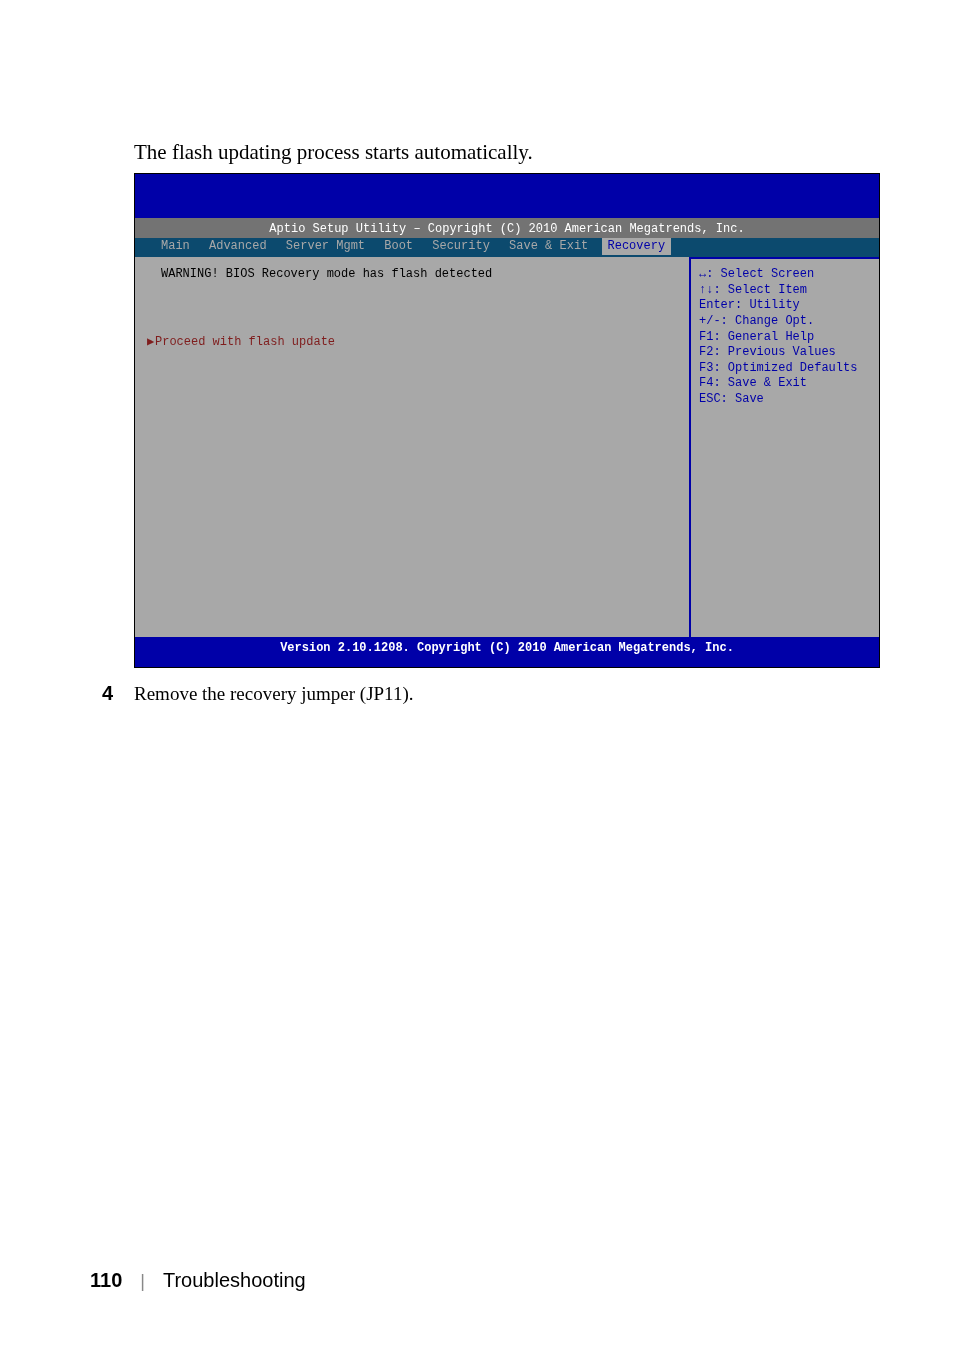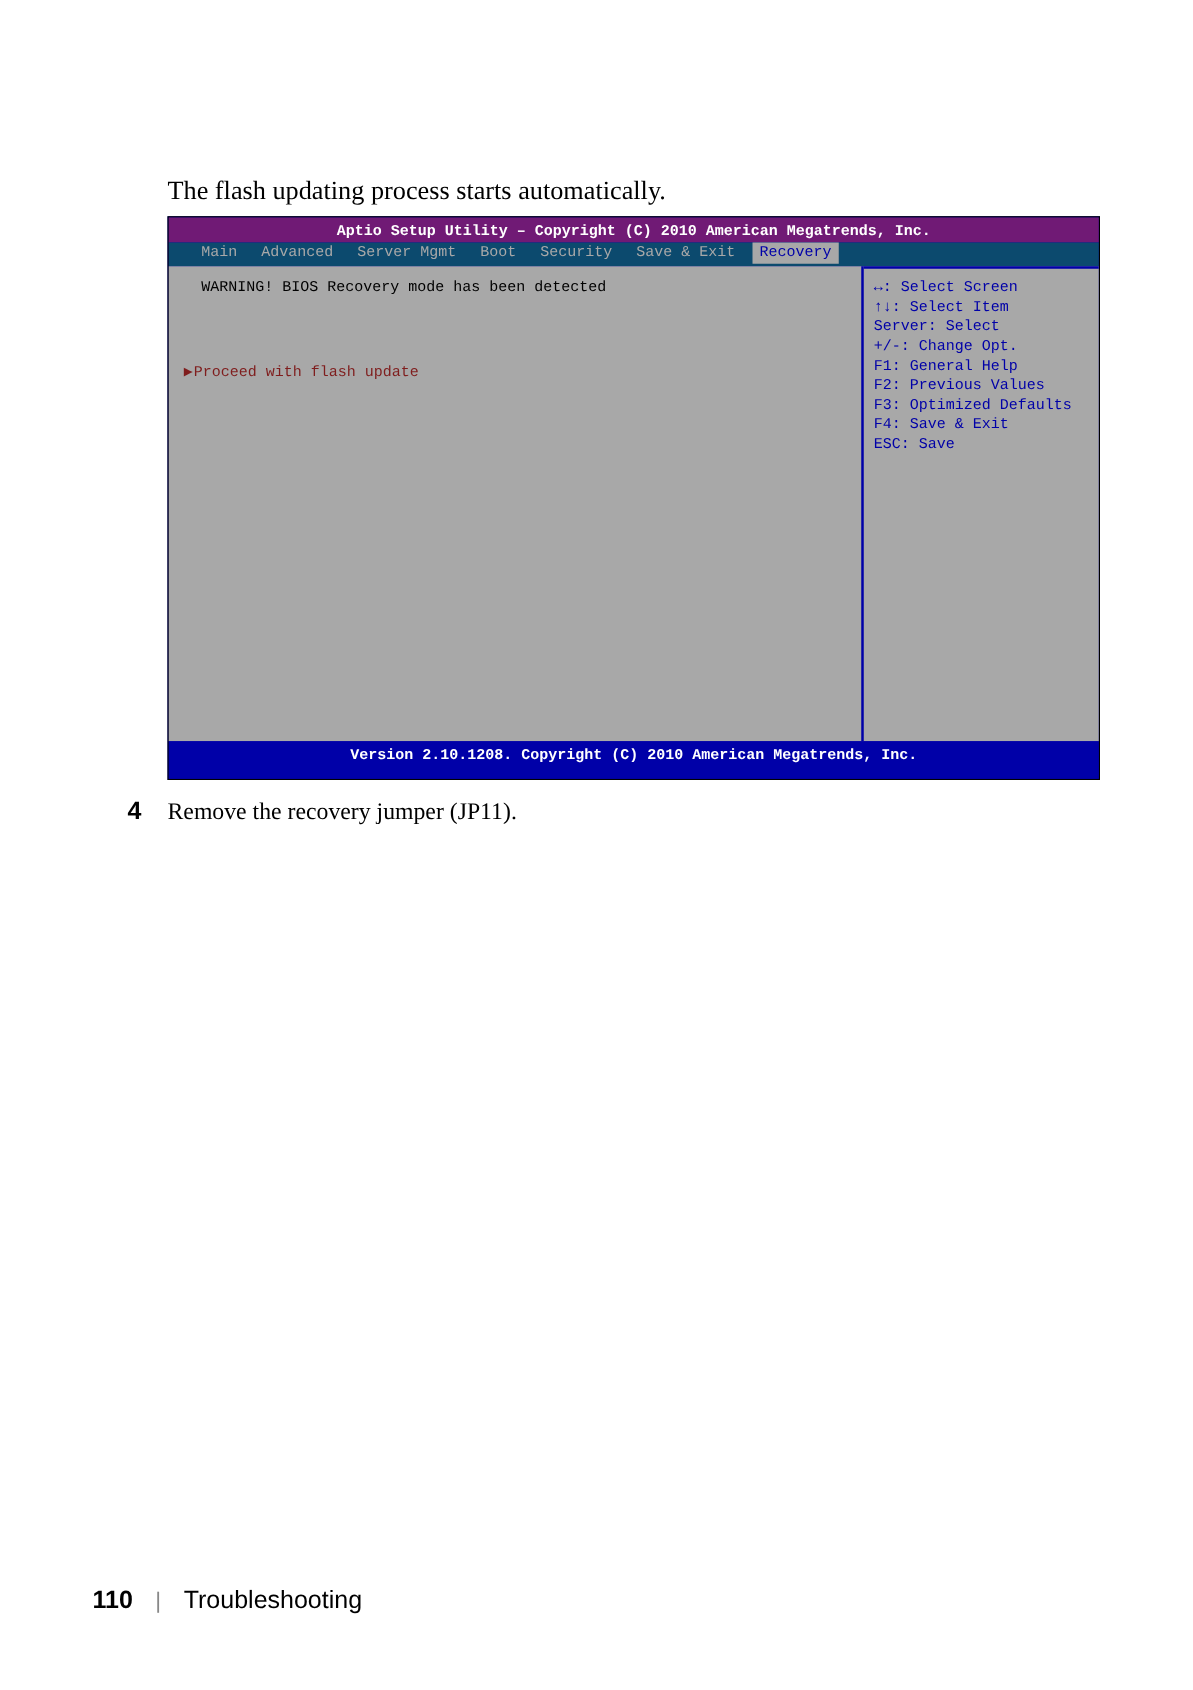--- a/index.html
+++ b/index.html
@@ -27,25 +27,26 @@
     margin-left: 44px;
     width: 744px;
     border: 1px solid #000;
     background: #0000a8;
     font-family: 'Courier New', monospace;
     font-size: 12px;
     line-height: 1.3;
     color: #a8a8a8;
   }
   .bios-header {
-    background: #701a75;
+    background: #737373;
     color: #ffffff;
     padding: 4px 8px 0 8px;
     text-align: center;
-    font-weight: bold;
+    font-weight: normal;
+    margin-top: 44px;
   }
   .bios-tabs {
     background: #0c4a6e;
     color: #a8a8a8;
     padding: 0 8px 2px 20px;
   }
   .bios-tabs .tab {
     display: inline-block;
     padding: 1px 6px;
   }
@@ -120,21 +121,21 @@
     text-align: left;
     padding-left: 12px;
     box-sizing: border-box;
   }
   .step-text {
     font-size: 19px;
     text-align: center;
   }
   .footer {
     position: absolute;
-    left: 74px;
+    left: 90px;
     bottom: 60px;
     font-size: 18px;
     display: flex;
     align-items: baseline;
   }
   .page-num {
     font-family: Arial, Helvetica, sans-serif;
     font-weight: bold;
     font-size: 20px;
   }
@@ -161,30 +162,30 @@
       <span class="tab">Main</span>
       <span class="tab">Advanced</span>
       <span class="tab">Server Mgmt</span>
       <span class="tab">Boot</span>
       <span class="tab">Security</span>
       <span class="tab">Save &amp; Exit</span>
       <span class="tab active">Recovery</span>
     </div>
     <div class="bios-body">
       <div class="bios-left">
-        <div class="bios-warning">WARNING! BIOS Recovery mode has been detected</div>
+        <div class="bios-warning">WARNING! BIOS Recovery mode has flash detected</div>
         <div class="bios-flash-line">
           <span class="tri">▶</span><span>Proceed with flash update</span>
         </div>
       </div>
       <div class="bios-right">
         <div class="bios-right-bottom">
           <div class="help-line">↔: Select Screen</div>
           <div class="help-line">↑↓: Select Item</div>
-          <div class="help-line">Server: Select</div>
+          <div class="help-line">Enter: Utility</div>
           <div class="help-line">+/-: Change Opt.</div>
           <div class="help-line">F1: General Help</div>
           <div class="help-line">F2: Previous Values</div>
           <div class="help-line">F3: Optimized Defaults</div>
           <div class="help-line">F4: Save &amp; Exit</div>
           <div class="help-line">ESC: Save</div>
         </div>
       </div>
     </div>
     <div class="bios-footer">Version 2.10.1208. Copyright (C) 2010 American Megatrends, Inc.</div>

